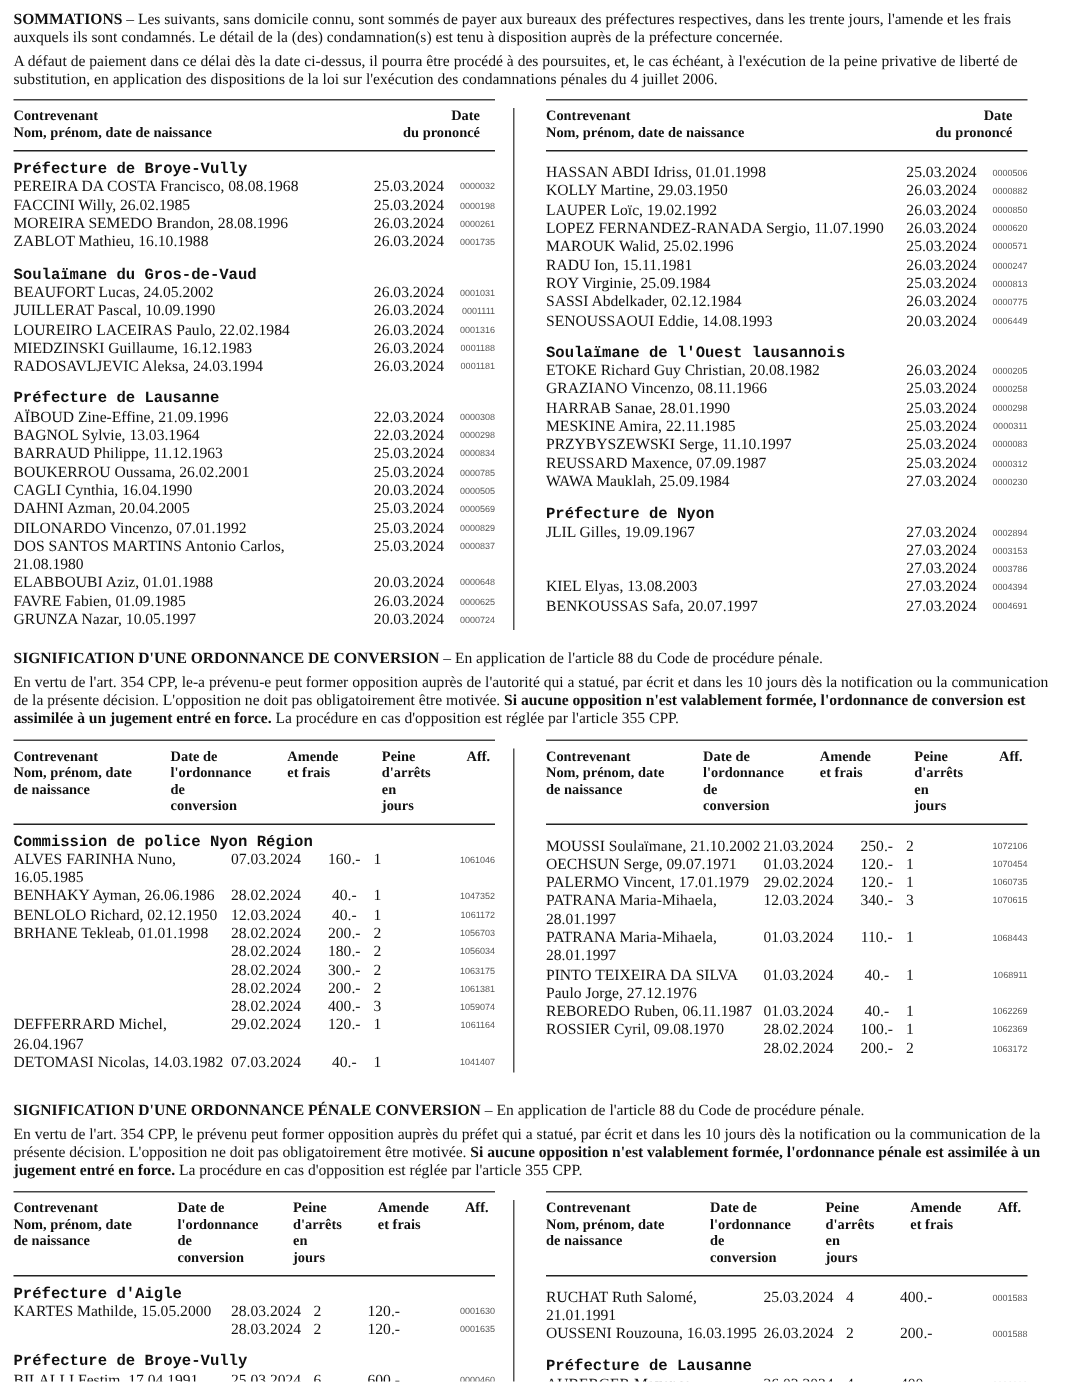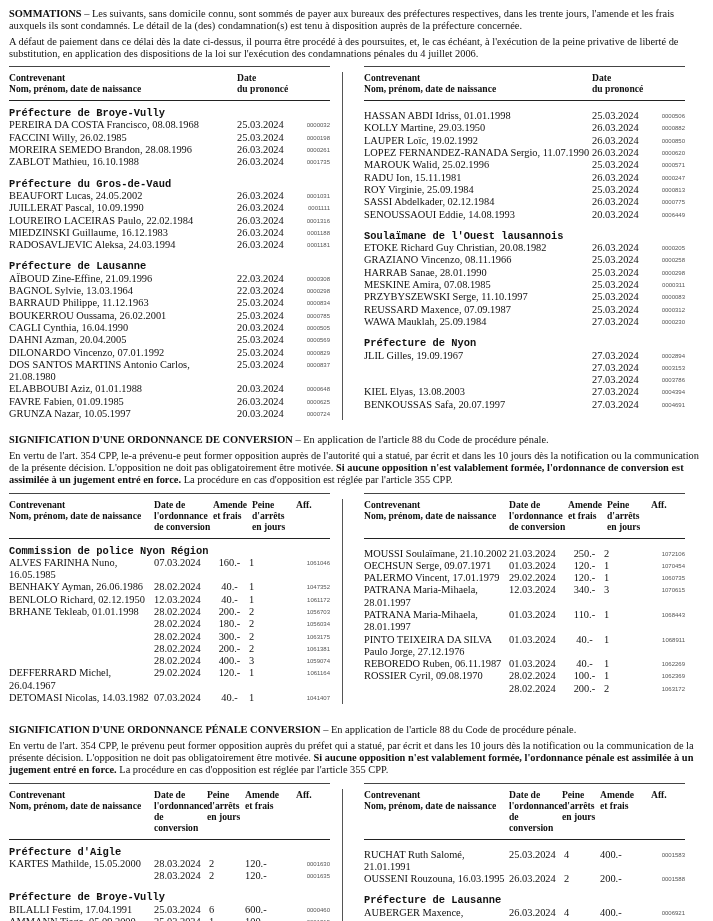--- a/index.html
+++ b/index.html
@@ -12,28 +12,28 @@
     line-height: 12.3px;
     position: relative;
   }
   .page { position: absolute; left: 9px; top: 8px; width: 698px; }
   .intro p { margin-bottom: 3px; }
   .intro b { font-weight: bold; margin-top: 24px; }
   .cols { display: flex; position: relative; margin-top: 6px; }
   .col { width: 321px; }
   .col.right { margin-left: 34px; }
   .divider { position: absolute; left: 333px; top: 6px; bottom: 0; border-left: 1.5px solid #555; }
-  .thead { border-top: 1.5px solid #444; border-bottom: 1.5px solid #222; padding: 5px 0 6px 0; font-weight: bold; font-size: 9.6px; line-height: 11px; display: flex; }
+  .thead { border-top: 1.5px solid #444; border-bottom: 1.5px solid #222; padding: 5px 0 6px 0; font-weight: bold; font-size: 9.6px; line-height: 11px; display: flex; gap: 24px; }
   .row { display: flex; align-items: flex-start; }
   .group-title { font-weight: bold; margin-top: 9px; font-family: Liberation Mono, monospace; }
   .first-group { margin-top: 6px; }
   .ref { font-size: 6px; color: #555; font-family: "Liberation Sans", sans-serif; line-height: 12px; }
   
   .s-name { width: 228px; }
-  .s-date { width: 59px; }
+  .s-date { width: 59px; text-align: right; }
   .s-ref { width: 34px; text-align: right; }
   
   .c-name { width: 145px; }
   .c-date { width: 59px; }
   .c-amt { width: 35px; text-align: center; padding-right: 2px; }
   .c-days { width: 48px; padding-left: 1px; }
   .c-ref { width: 34px; text-align: right; }
   
   .p-name { width: 145px; }
   .p-date { width: 53px; }
@@ -85,21 +85,21 @@
               <div class="s-date">26.03.2024</div>
               <div class="s-ref ref">0000261</div>
             </div>
             <div class="row">
               <div class="s-name">ZABLOT Mathieu, 16.10.1988</div>
               <div class="s-date">26.03.2024</div>
               <div class="s-ref ref">0001735</div>
             </div>
           </div>
           <div>
-            <div class="group-title">Préfecture du Gros-de-Vaud</div>
+            <div class="group-title">Soulaïmane du Gros-de-Vaud</div>
             <div class="row">
               <div class="s-name">BEAUFORT Lucas, 24.05.2002</div>
               <div class="s-date">26.03.2024</div>
               <div class="s-ref ref">0001031</div>
             </div>
             <div class="row">
               <div class="s-name">JUILLERAT Pascal, 10.09.1990</div>
               <div class="s-date">26.03.2024</div>
               <div class="s-ref ref">0001111</div>
             </div>
@@ -249,21 +249,21 @@
               <div class="s-name">GRAZIANO Vincenzo, 08.11.1966</div>
               <div class="s-date">25.03.2024</div>
               <div class="s-ref ref">0000258</div>
             </div>
             <div class="row">
               <div class="s-name">HARRAB Sanae, 28.01.1990</div>
               <div class="s-date">25.03.2024</div>
               <div class="s-ref ref">0000298</div>
             </div>
             <div class="row">
-              <div class="s-name">MESKINE Amira, 07.08.1985</div>
+              <div class="s-name">MESKINE Amira, 22.11.1985</div>
               <div class="s-date">25.03.2024</div>
               <div class="s-ref ref">0000311</div>
             </div>
             <div class="row">
               <div class="s-name">PRZYBYSZEWSKI Serge, 11.10.1997</div>
               <div class="s-date">25.03.2024</div>
               <div class="s-ref ref">0000083</div>
             </div>
             <div class="row">
               <div class="s-name">REUSSARD Maxence, 07.09.1987</div>

